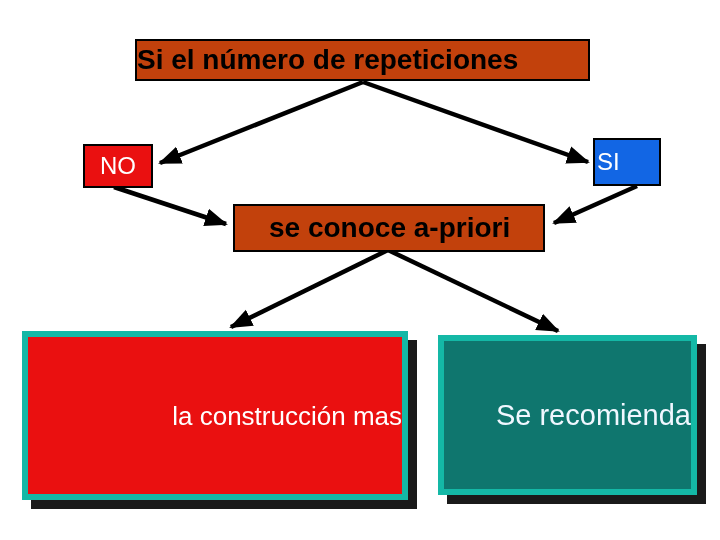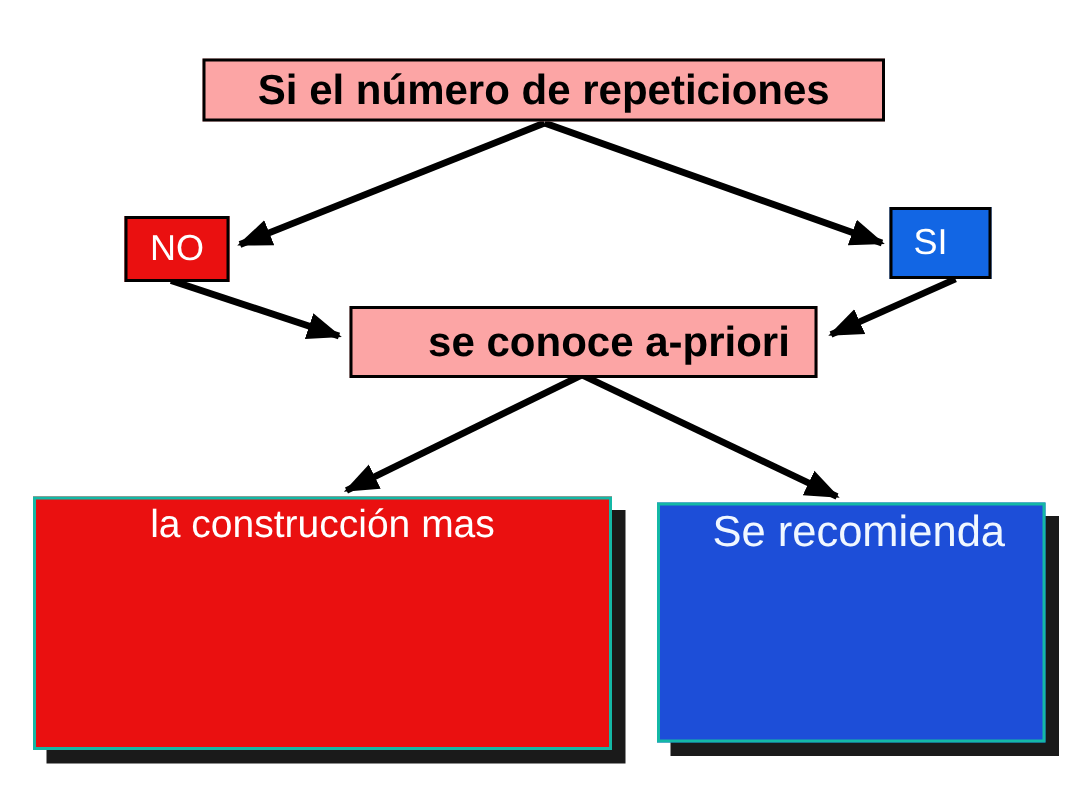--- a/index.html
+++ b/index.html
@@ -18,47 +18,47 @@
   .abs { position: absolute; box-sizing: border-box; }
 
   .connector-layer {
     position: absolute;
     left: 0; top: 0;
     width: 720px; height: 540px;
     pointer-events: none;
   }
 
   .outline-box {
-    background: #fca5a5;
+    background: #c2410c;
     border: 2px solid #000000;
     color: #000000;
     font-weight: bold;
     font-size: 28px;
     display: flex;
     align-items: center;
-    justify-content: center;
     white-space: nowrap;
   }
 
   .tag-box {
     border: 2px solid #000000;
     color: #ffffff;
     font-size: 24px;
     display: flex;
     align-items: center;
   }
   .tag-box.centered { justify-content: center; }
 
   .big-box {
-    border: 2px solid #14b8a6;
+    border: 6px solid #14b8a6;
     box-shadow: 9px 9px 0 #1a1a1a;
     color: #ffffff;
     display: flex;
-    flex-direction: row;
+    flex-direction: column;
     justify-content: center;
+    align-items: flex-end;
   }
 
   .while-box {
     left: 22px; top: 331px;
     width: 386px; height: 169px;
     font-size: 26px;
     line-height: 32px;
     text-align: center;
   }
   .while-box .bold-line { font-weight: bold; }
@@ -70,21 +70,21 @@
     font-size: 29px;
     line-height: 37px;
     text-align: left;
     padding-left: 10px;
     color: #f0f7ff;
   }
 
   .title-box    { left: 135px; top: 39px;  width: 455px; height: 42px; }
   .cond-box     { left: 233px; top: 204px; width: 312px; height: 48px; padding-left: 34px; }
   .no-box       { left: 83px;  top: 144px; width: 70px;  height: 44px; }
-  .si-box       { left: 593px; top: 138px; width: 68px;  height: 48px; padding-left: 14px; }
+  .si-box       { left: 593px; top: 138px; width: 68px;  height: 48px; padding-left: 2px; }
 </style>
 </head>
 <body>
 
 <div class="slide">
 
   <svg class="connector-layer" width="720" height="540" viewBox="0 0 720 540" xmlns="http://www.w3.org/2000/svg">
     <defs>
       <marker id="arrowhead" markerUnits="userSpaceOnUse" markerWidth="26" markerHeight="20" refX="21" refY="10" orient="auto">
         <path d="M0,1 L23,10 L0,19 Z" fill="#000000"></path>
@@ -111,17 +111,17 @@
   </div>
 
   <div class="abs outline-box cond-box">
     <span>se conoce a-priori</span>
   </div>
 
   <div class="abs big-box while-box" style="background-color: rgb(234, 16, 16);">
     <div>la construcción mas</div>
   </div>
 
-  <div class="abs big-box for-box" style="background-color: #1d4ed8;">
+  <div class="abs big-box for-box" style="background-color: #0f766e;">
     <div>Se recomienda</div>
   </div>
 
 </div>
 
 </body></html>

